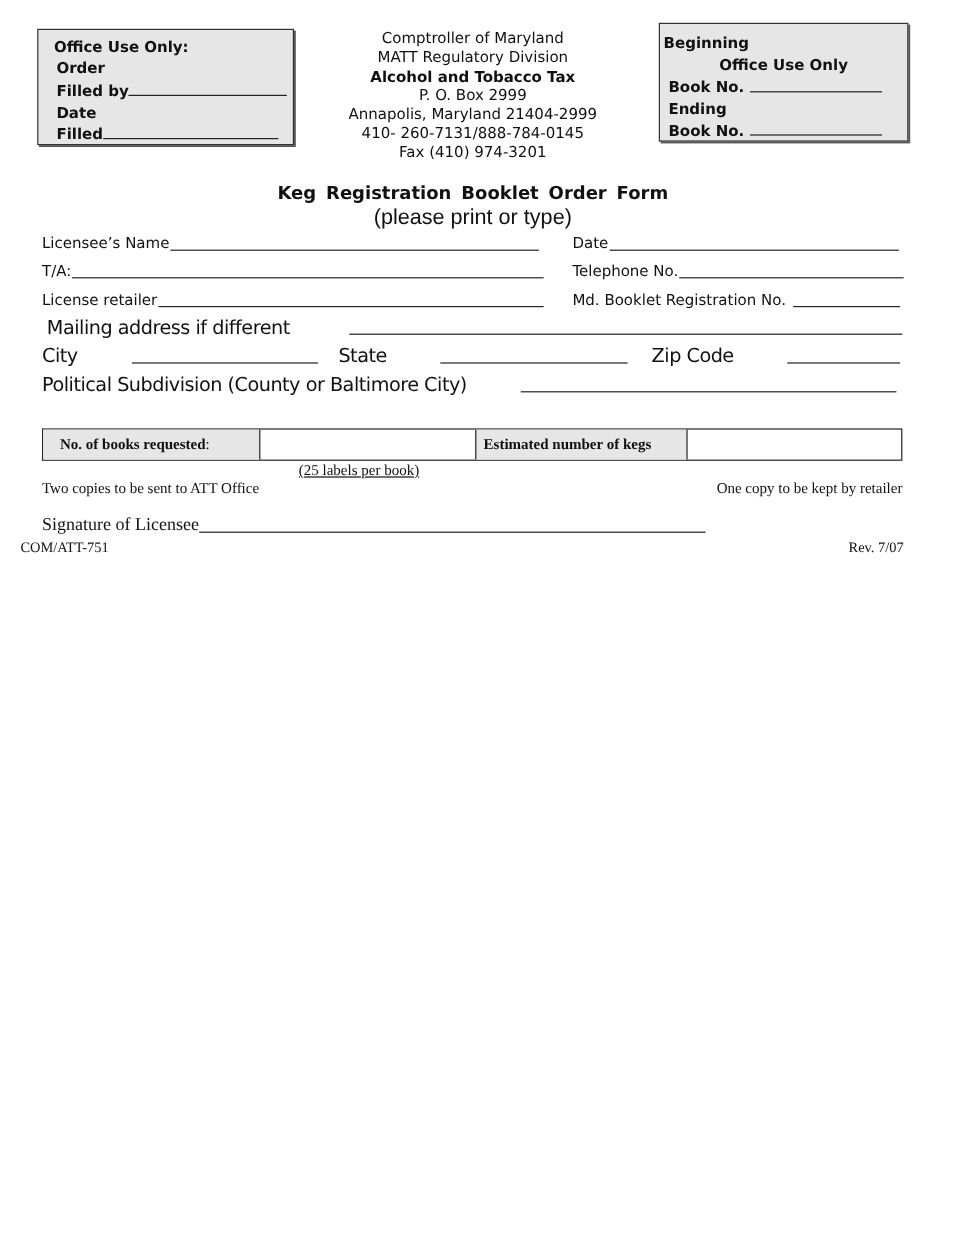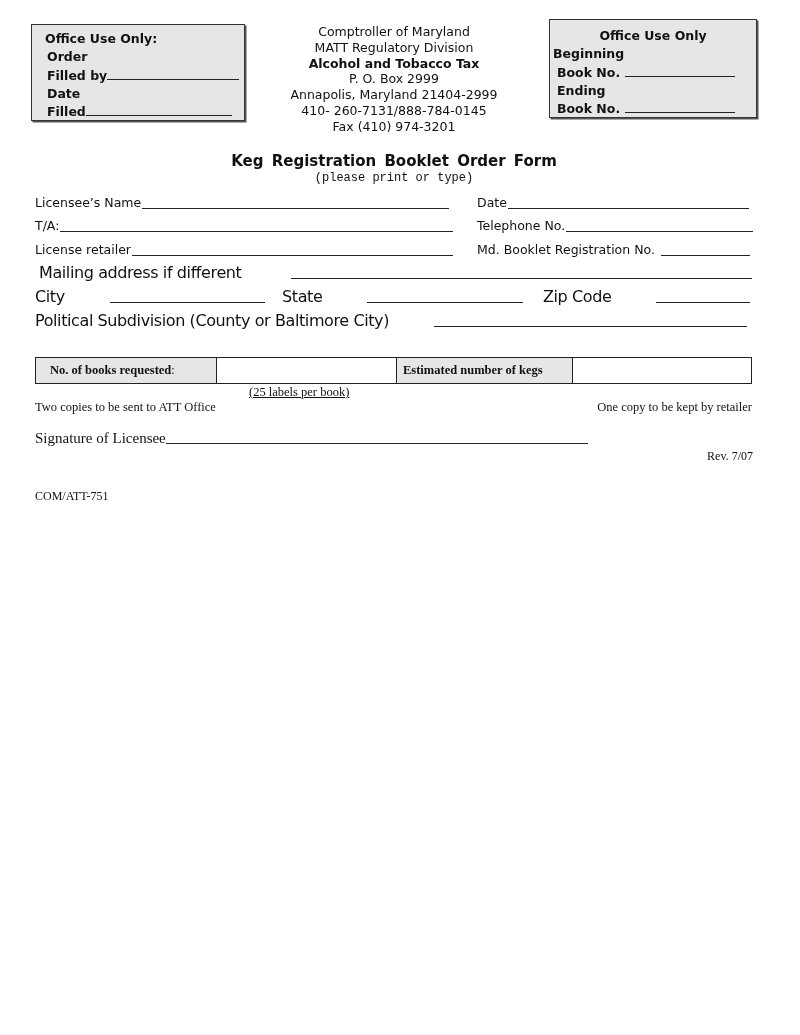--- a/index.html
+++ b/index.html
@@ -22,21 +22,21 @@
     font-family: "DejaVu Sans", "Liberation Sans", sans-serif; font-size: 12.5px; line-height: 15.8px;
   }
   .header-center .bold { font-weight: bold; }
 
   .title {
     position: absolute; left: 0; width: 788px; top: 152px; text-align: center;
     font-family: "DejaVu Sans", "Liberation Sans", sans-serif; font-weight: bold; font-size: 15px; word-spacing: 3px;
   }
   .subtitle {
     position: absolute; left: 0; width: 788px; top: 171px; text-align: center;
-    font-family: Liberation Mono, monospace; font-size: 12px;
+    font-family: Liberation Sans, sans-serif; font-size: 18px;
   }
 
   .field {
     position: absolute; display: flex; align-items: flex-end; white-space: nowrap;
     font-family: "DejaVu Sans", "Liberation Sans", sans-serif; font-size: 12.5px; height: 16px;
   }
   .field .lbl { line-height: 14px; }
   .field .line { flex: 1; border-bottom: 1px solid #222; height: 1px; margin-bottom: 1px; margin-left: 1px; }
   .field.narrow { letter-spacing: -0.4px; font-size: 16px; gap: 44px; }
 
@@ -70,22 +70,22 @@
   <div>Comptroller of Maryland</div>
   <div>MATT Regulatory Division</div>
   <div class="bold">Alcohol and Tobacco Tax</div>
   <div>P. O. Box 2999</div>
   <div>Annapolis, Maryland 21404-2999</div>
   <div>410- 260-7131/888-784-0145</div>
   <div>Fax (410) 974-3201</div>
 </div>
 
 <div class="office-box" style="left:549px; top:19px; width:208px; height:99px; padding:7px 0 0 3px;">
+  <div class="row">Beginning</div>
   <div class="row" style="text-align:center; padding-right:3px;">Office Use Only</div>
-  <div class="row">Beginning</div>
   <div class="row" style="padding-left:4px;">
     <span>Book No.</span>&nbsp;<span class="uline" style="width:110px;"></span>
   </div>
   <div class="row" style="padding-left:4px;">Ending</div>
   <div class="row" style="padding-left:4px;">
     <span>Book No.</span>&nbsp;<span class="uline" style="width:110px;"></span>
   </div>
 </div>
 
 <div class="title">Keg Registration Booklet Order Form</div>
@@ -155,14 +155,14 @@
 
 <div class="serif-text" style="left:249px; top:385px; text-decoration:underline;">(25 labels per book)</div>
 <div class="serif-text" style="left:35px; top:400px;">Two copies to be sent to ATT Office</div>
 <div class="serif-text" style="right:48px; top:400px;">One copy to be kept by retailer</div>
 
 <div class="abs" style="left:35px; top:430px; width:553px; display:flex; align-items:flex-end; font-family:'Liberation Serif','DejaVu Serif',serif; font-size:15px; white-space:nowrap;">
   <span>Signature of Licensee</span>
   <span style="flex:1; border-bottom:1.5px solid #222; margin-bottom:3px;"></span>
 </div>
 
-<div class="serif-text" style="left:35px; top:449px; font-size:12px;margin-top:40px;">COM/ATT-751</div>
+<div class="serif-text" style="left:17px; top:449px; font-size:12px;">COM/ATT-751</div>
 <div class="serif-text" style="right:47px; top:449px; font-size:12px;">Rev. 7/07</div>
 
 </body></html>

